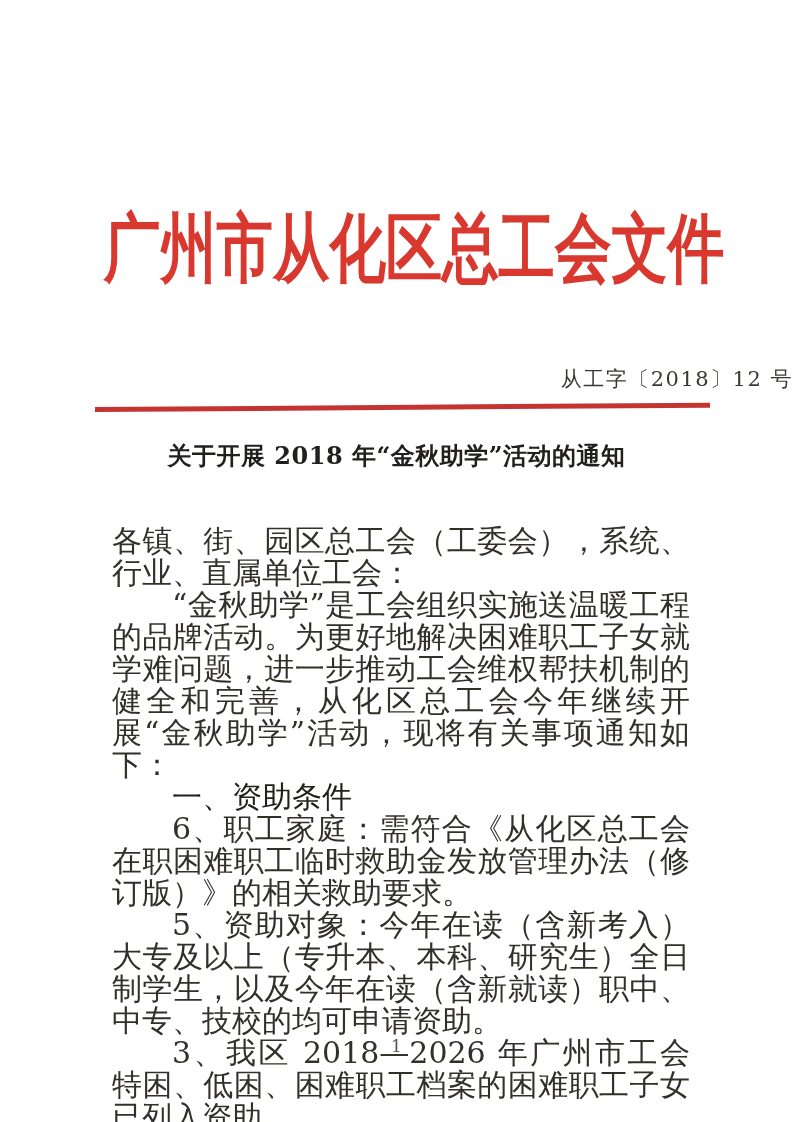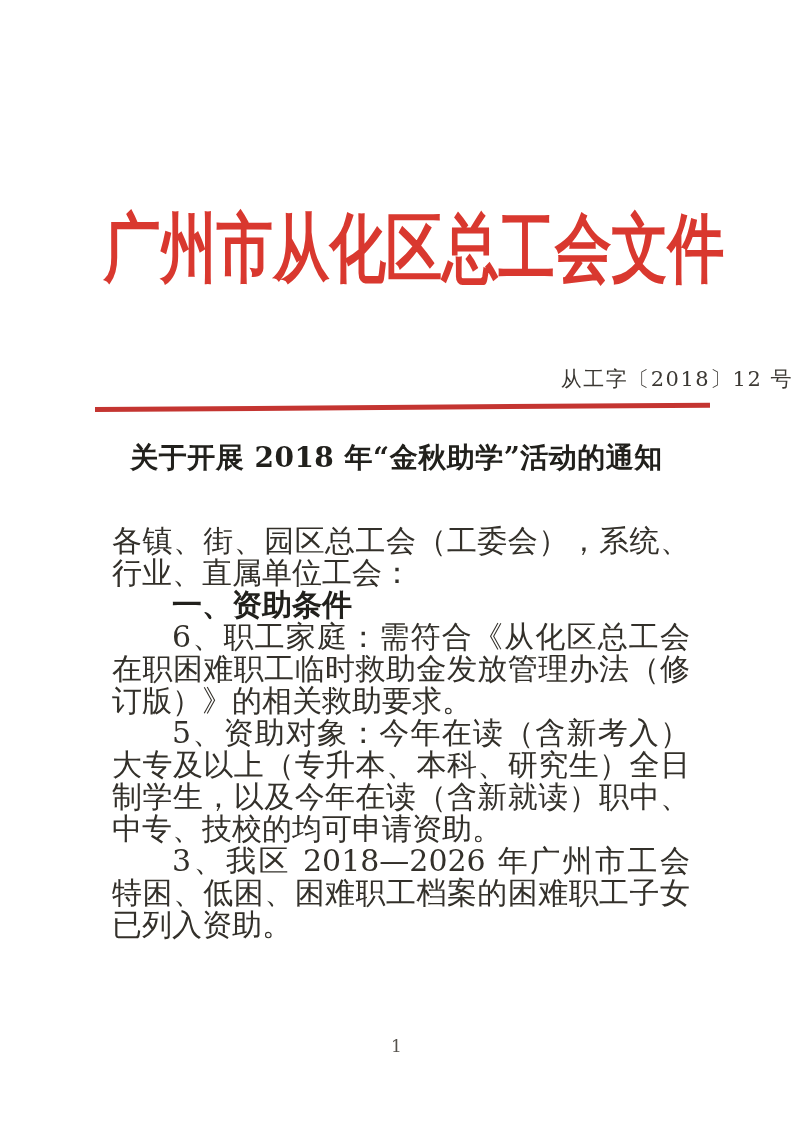--- a/index.html
+++ b/index.html
@@ -35,32 +35,32 @@
     text-align:right;font-size:21px;line-height:1.1;
     color:var(--docnum-text);letter-spacing:1.5px;white-space:nowrap;
   }
   .red-rule{
     position:absolute;top:407px;left:95px;width:615px;height:5px;
     background:var(--rule-red);
     transform:rotate(-0.4deg);transform-origin:left center;
   }
   .doc-title{
     position:absolute;top:442px;left:0;width:100%;
-    text-align:center;font-size:28px;font-weight:bold;line-height:1.15;
+    text-align:center;font-size:24px;font-weight:bold;line-height:1.15;
     color:var(--title-text);letter-spacing:0.5px;white-space:nowrap;
   }
   .body-block{
     position:absolute;top:525px;left:112px;width:578px;
     font-size:30px;line-height:32px;color:var(--body-text);
     text-align:justify;text-justify:inter-ideograph;
   }
   .body-block p{margin:0;text-indent:2em;}
   .body-block p.salutation{text-indent:0;}
   .body-block p.section-heading{
-    font-weight:bold;
+    font-weight:normal;
     font-family:"DejaVu Sans", sans-serif;
     color:var(--title-text);
   }
   .pagenum{
     position:absolute;top:1036px;left:0;width:100%;
     text-align:center;font-size:17px;line-height:1.2;
     color:var(--pagenum-text);
   }
 </style>
 </head>
@@ -73,20 +73,21 @@
   </div>
 
   <div class="docnum">从工字〔2018〕12 号</div>
 
   <div class="red-rule"></div>
 
   <div class="doc-title">关于开展 2018 年“金秋助学”活动的通知</div>
 
   <div class="body-block">
     <p class="salutation">各镇、街、园区总工会（工委会），系统、行业、直属单位工会：</p>
+    <p>“金秋助学”是工会组织实施送温暖工程的品牌活动。为更好地解决困难职工子女就学难问题，进一步推动工会维权帮扶机制的健全和完善，从化区总工会今年继续开展“金秋助学”活动，现将有关事项通知如下：</p>
     <p class="section-heading">一、资助条件</p>
     <p>6、职工家庭：需符合《从化区总工会在职困难职工临时救助金发放管理办法（修订版）》的相关救助要求。</p>
     <p>5、资助对象：今年在读（含新考入）大专及以上（专升本、本科、研究生）全日制学生，以及今年在读（含新就读）职中、中专、技校的均可申请资助。</p>
     <p>3、我区 2018—2026 年广州市工会特困、低困、困难职工档案的困难职工子女已列入资助。</p>
   </div>
 
   <div class="pagenum">1</div>
 
 </div>
 

